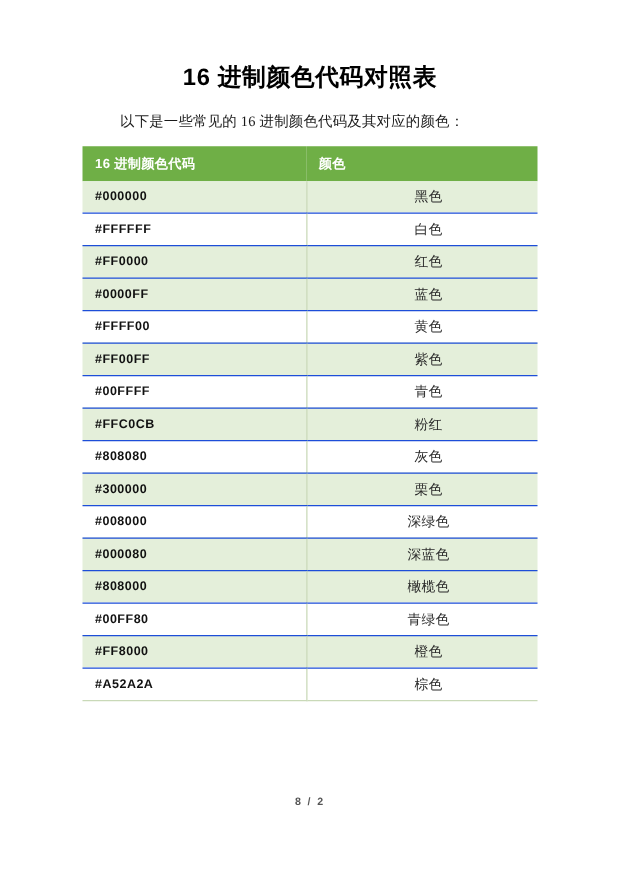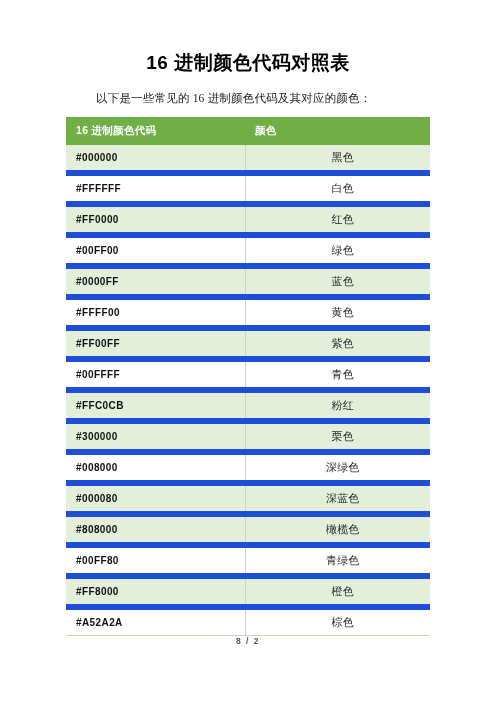--- a/index.html
+++ b/index.html
@@ -72,21 +72,21 @@
     letter-spacing: 0.3px;
     vertical-align: middle;
     margin-left: 13px;
   }
 
   table.color-table tbody td {
     font-size: 10.5px;
     height: 14px;
     padding: 5px 0 5px 10px;
     vertical-align: middle;
-    border-bottom: 6px solid #1d4ed8;
+    border-bottom: 1px solid #1d4ed8;
     border-right: 1px solid #c9d9b8;
     letter-spacing: 0.2px;
   }
 
   table.color-table tbody td:last-child {
     border-right: none;
   }
 
   table.color-table tbody tr td.cell-code {
     font-family: "Liberation Sans", "DejaVu Sans", sans-serif;
@@ -155,43 +155,43 @@
             <td class="cell-name">黑色</td>
           </tr>
           <tr class="row-plain">
             <td class="cell-code">#FFFFFF</td>
             <td class="cell-name">白色</td>
           </tr>
           <tr class="row-shaded">
             <td class="cell-code">#FF0000</td>
             <td class="cell-name">红色</td>
           </tr>
-          <tr class="row-plain">
-            <td class="cell-code">#00FF00</td>
-            <td class="cell-name">绿色</td>
-          </tr>
           <tr class="row-shaded">
             <td class="cell-code">#0000FF</td>
             <td class="cell-name">蓝色</td>
           </tr>
           <tr class="row-plain">
             <td class="cell-code">#FFFF00</td>
             <td class="cell-name">黄色</td>
           </tr>
           <tr class="row-shaded">
             <td class="cell-code">#FF00FF</td>
             <td class="cell-name">紫色</td>
           </tr>
           <tr class="row-plain">
             <td class="cell-code">#00FFFF</td>
             <td class="cell-name">青色</td>
           </tr>
           <tr class="row-shaded">
             <td class="cell-code">#FFC0CB</td>
             <td class="cell-name">粉红</td>
+          </tr>
+          <tr class="row-plain">
+            <td class="cell-code">#808080</td>
+            <td class="cell-name">灰色</td>
           </tr>
           <tr class="row-shaded">
             <td class="cell-code">#300000</td>
             <td class="cell-name">栗色</td>
           </tr>
           <tr class="row-plain">
             <td class="cell-code">#008000</td>
             <td class="cell-name">深绿色</td>
           </tr>
           <tr class="row-shaded">

